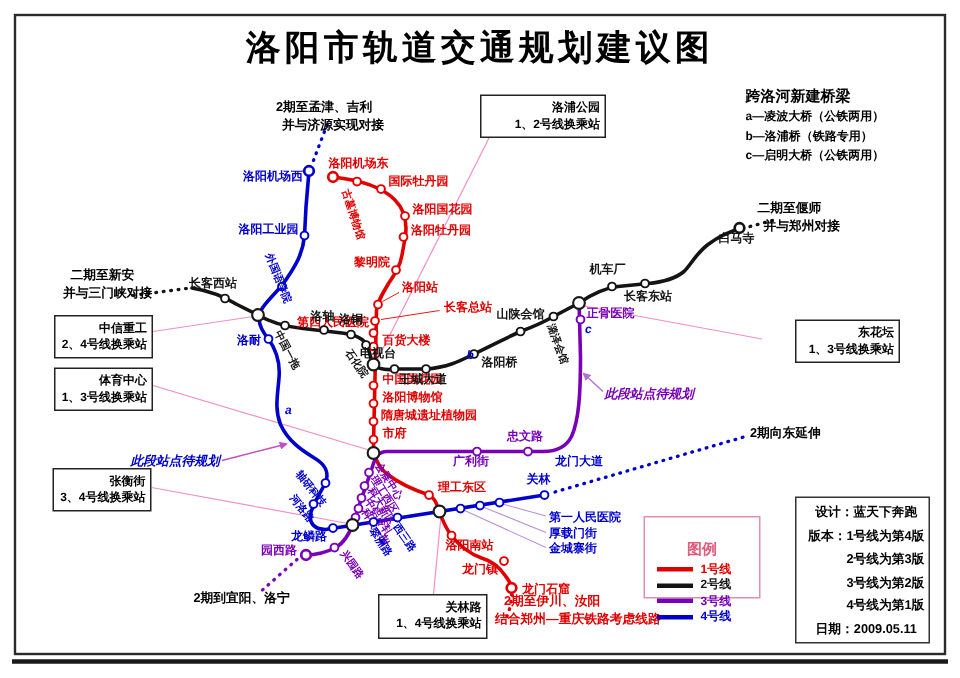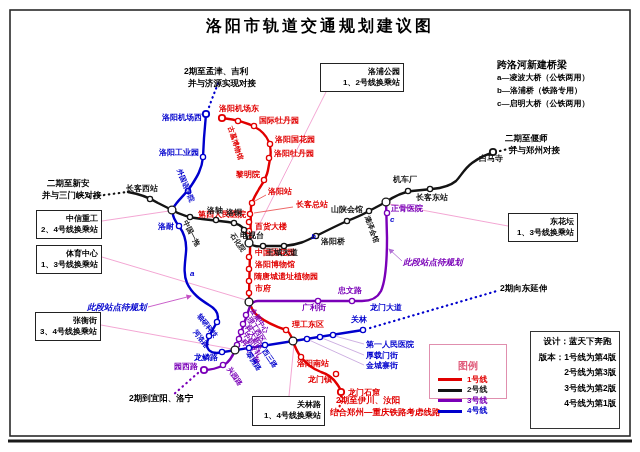--- a/index.html
+++ b/index.html
@@ -1,20 +1,20 @@
 <!DOCTYPE html>
 <html><head>
 <meta charset="utf-8">
 <style>
   html,body{margin:0;padding:0;background:#fff;}
   #canvas{position:relative;width:640px;height:452px;background:#fff;overflow:hidden;
           font-family:"Liberation Sans",sans-serif;}
   #mapsvg{position:absolute;left:0;top:0;}
   .ttl{position:absolute;left:0;top:16px;width:640px;text-align:center;
-       font-family:"Liberation Serif",serif;font-size:16px;font-weight:bold;
+       font-family:"Liberation Serif",serif;font-size:23px;font-weight:bold;
        letter-spacing:3px;color:#000;}
   .callout{position:absolute;background:#fff;border:1px solid #222;
            font-size:8px;font-weight:bold;color:#000;text-align:right;
            padding:2px 3px;line-height:11px;box-sizing:border-box;white-space:nowrap;}
   .note-block{position:absolute;font-size:8px;font-weight:bold;color:#000;line-height:13px;white-space:nowrap;}
   .note-block .hd{font-size:10px;}
   .legend{position:absolute;border:1px solid #e08fae;background:#fff;box-sizing:border-box;
           font-size:8px;font-weight:bold;}
   .legend .lg-title{text-align:center;color:#e05a7a;margin-top:14px;font-size:10px;}
   .legend .lg-row{display:flex;align-items:center;margin:2.5px 0 0 8px;line-height:8px;}
@@ -208,21 +208,21 @@
         <div>2、4号线换乘站</div>
       </div>
       <div class="callout" style="left: 36px; top: 245px; width: 66px; height: 29px;">
         <div>体育中心</div>
         <div>1、3号线换乘站</div>
       </div>
       <div class="callout" style="left: 35px; top: 312px; width: 66px; height: 29px;">
         <div>张衡街</div>
         <div>3、4号线换乘站</div>
       </div>
-      <div class="callout" style="left: 508px; top: 213px; width: 70px; height: 29px;">
+      <div class="callout" style="left: 530px; top: 213px; width: 70px; height: 29px;">
         <div>东花坛</div>
         <div>1、3号线换乘站</div>
       </div>
       <div class="callout" style="left: 252px; top: 396px; width: 73px; height: 30px;">
         <div>关林路</div>
         <div>1、4号线换乘站</div>
       </div>
       <div class="legend" style="left: 429px; top: 344px; width: 78px; height: 55px;">
         <div class="lg-title">图例</div>
         <div class="lg-row">
@@ -241,15 +241,16 @@
           <div class="sw" style="background: rgb(0, 0, 205);"></div>
           <span style="color: rgb(0, 0, 205);">4号线</span>
         </div>
       </div>
       <div class="infobox" style="left: 530px; top: 331px; width: 90px; height: 98px;">
         <div>设计：蓝天下奔跑</div>
         <div>版本：1号线为第4版</div>
         <div>　　　2号线为第3版</div>
         <div>　　　3号线为第2版</div>
         <div>　　　4号线为第1版</div>
+        <div>日期：2009.05.11</div>
       </div>
     </div>
 </div>
 
 </body></html>

